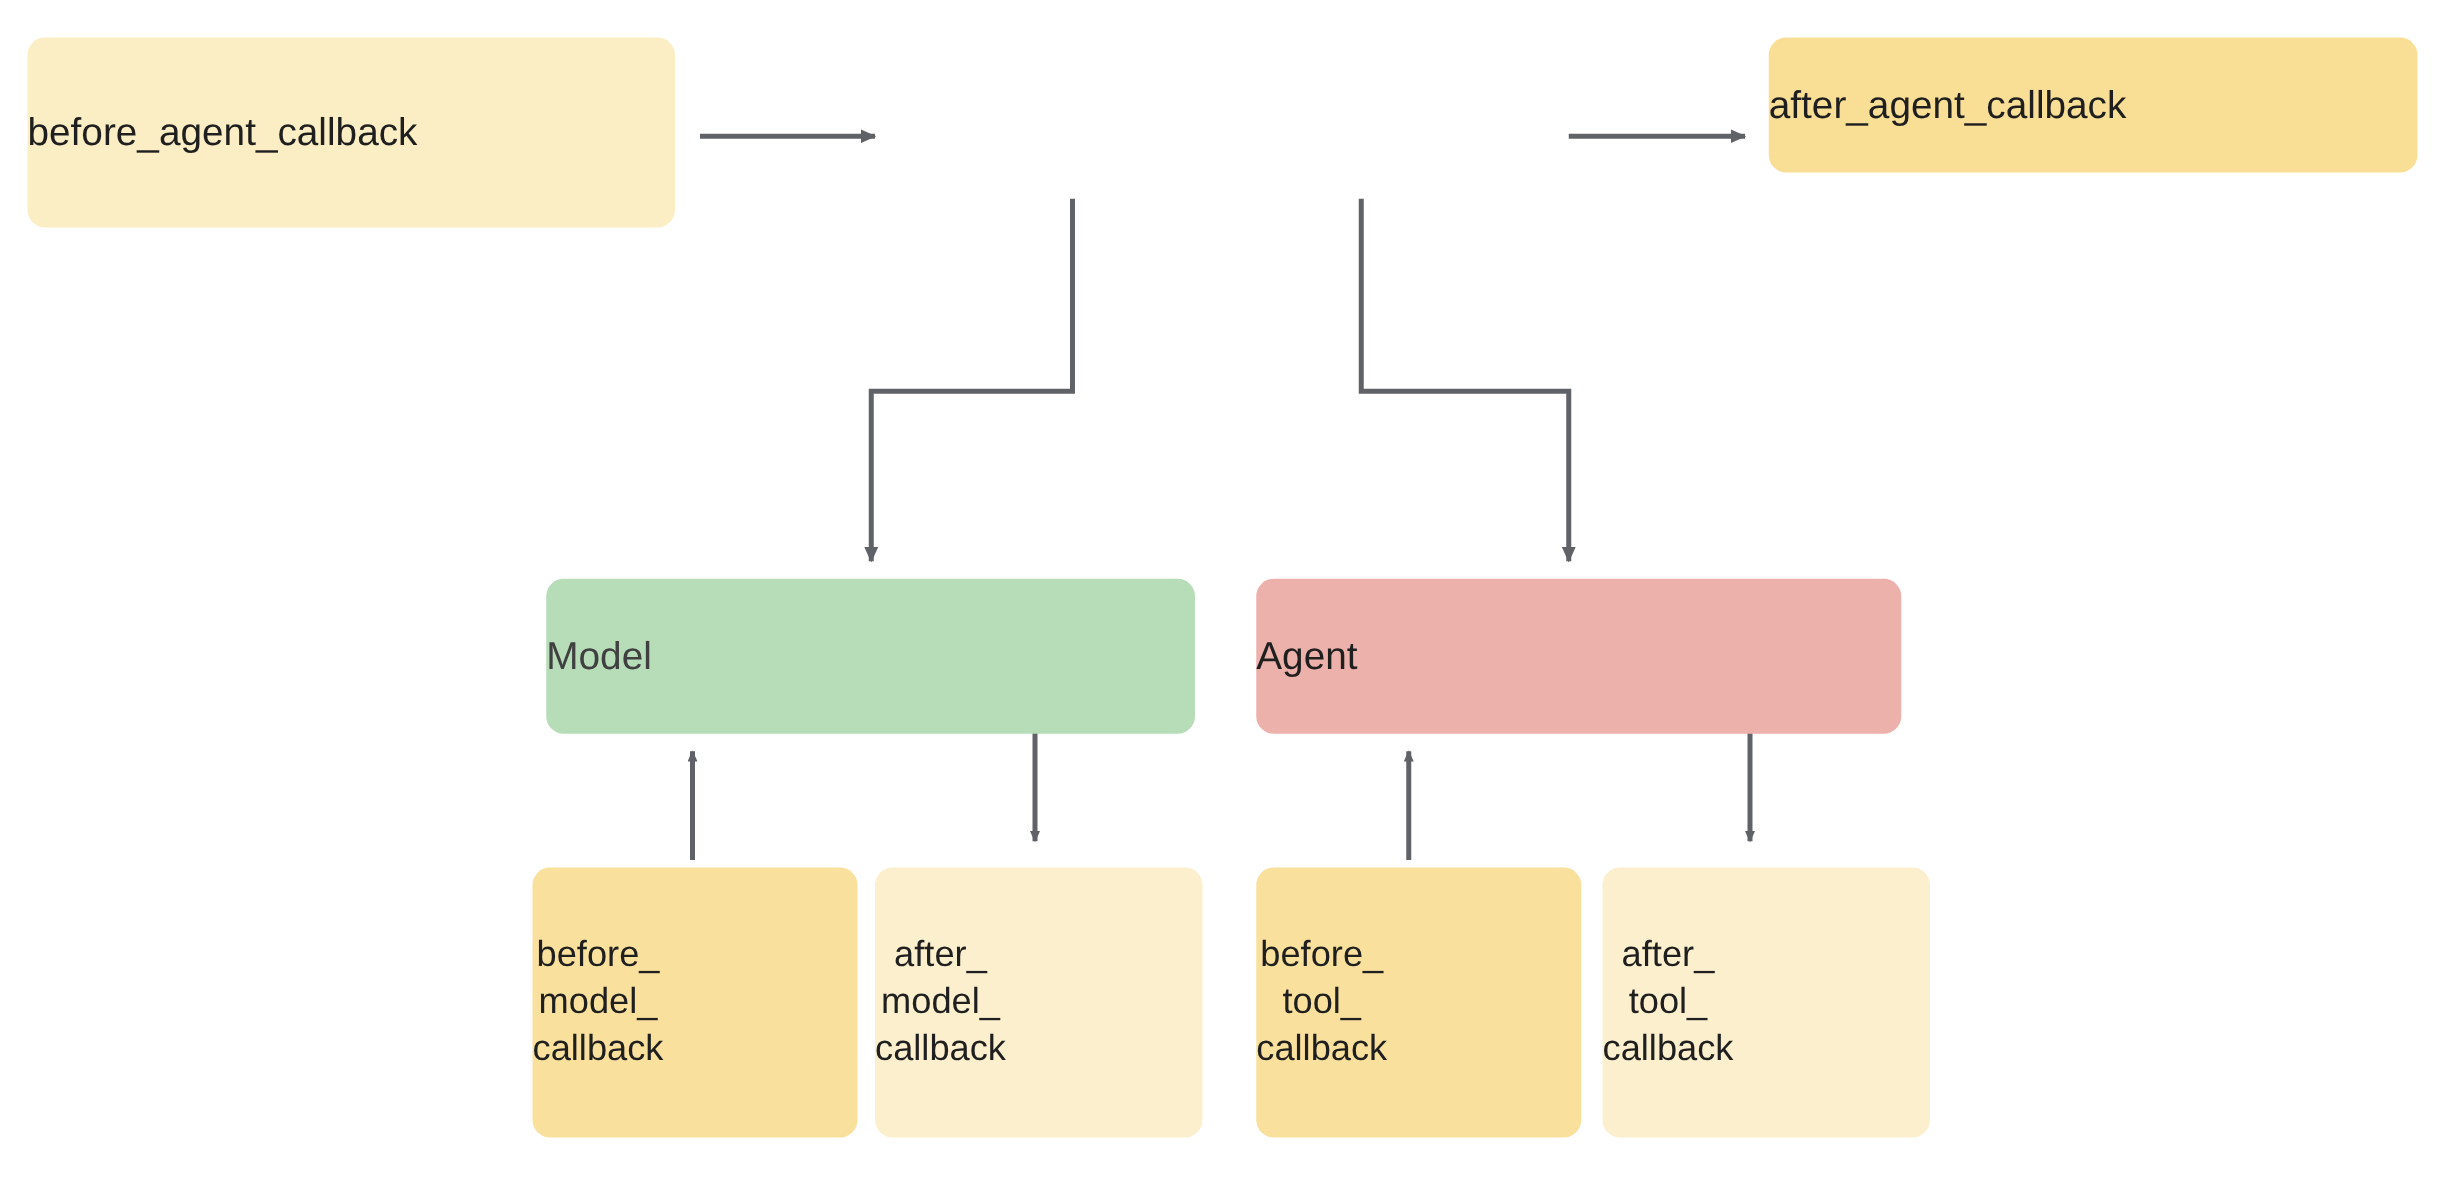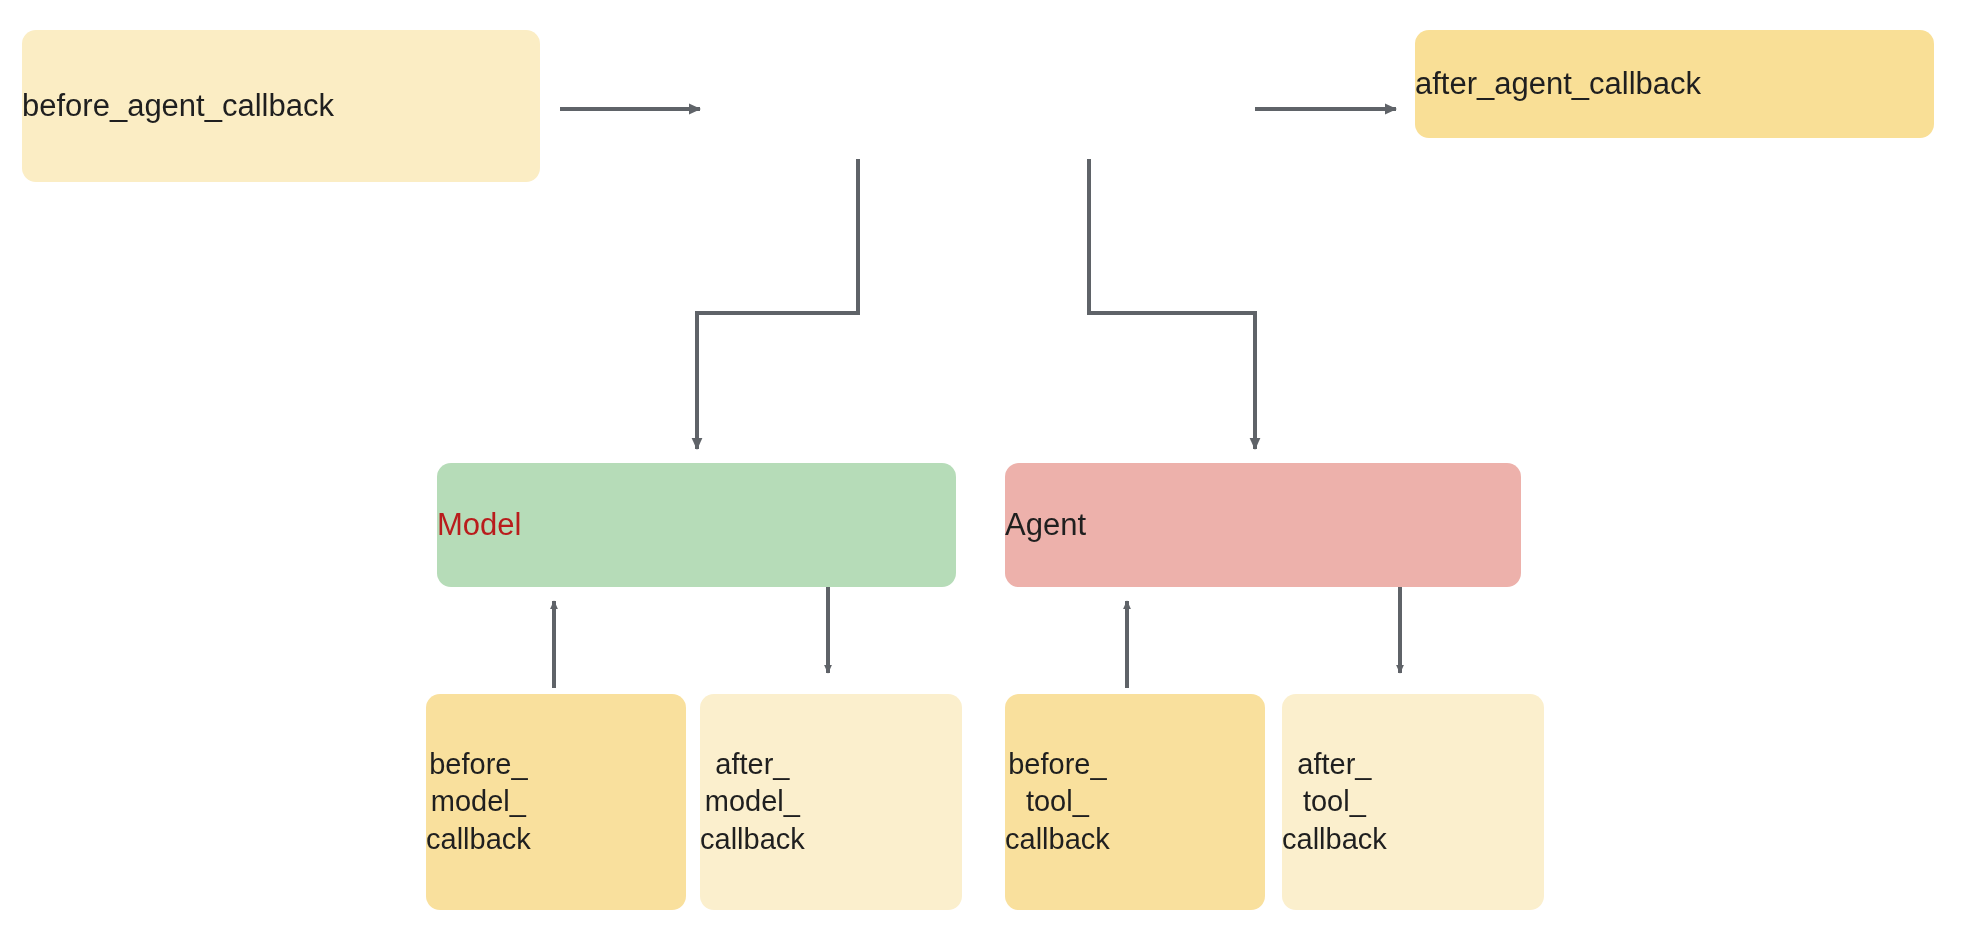--- a/index.html
+++ b/index.html
@@ -128,21 +128,21 @@
 
   <div class="node" id="node-before-agent" style="background: rgb(251, 237, 196); color: rgb(31, 31, 31);">
     <span class="node-label">before_agent_callback</span>
   </div>
 
 
   <div class="node" id="node-after-agent" style="background: rgb(249, 223, 150); color: rgb(31, 31, 31);">
     <span class="node-label">after_agent_callback</span>
   </div>
 
-  <div class="node" id="node-model" style="background: rgb(182, 220, 184); color: #b91c1c;">
+  <div class="node" id="node-model" style="background: rgb(182, 220, 184); color: #404040;">
     <span class="node-label">Model</span>
   </div>
 
   <div class="node" id="node-tools" style="background: rgb(237, 177, 171); color: rgb(31, 31, 31);">
     <span class="node-label">Agent</span>
   </div>
 
   <div class="node" id="node-before-model" style="background: rgb(249, 224, 157); color: rgb(31, 31, 31);">
     <span class="node-label">before_
 model_

